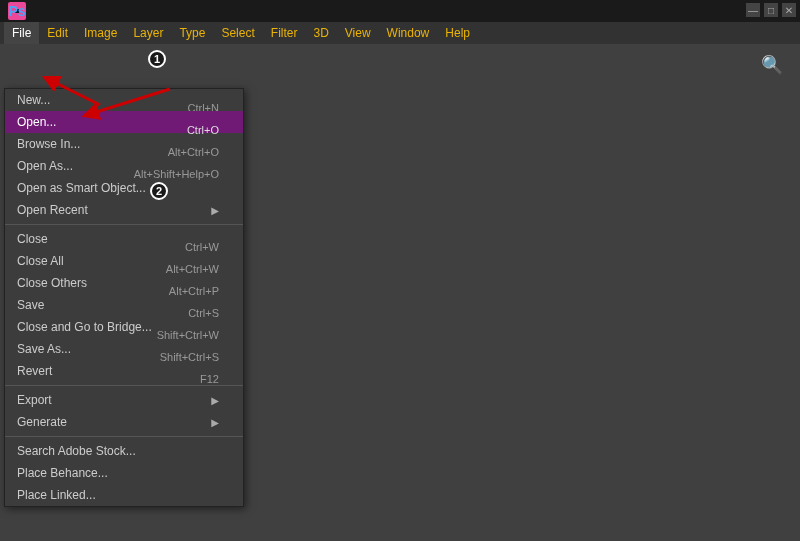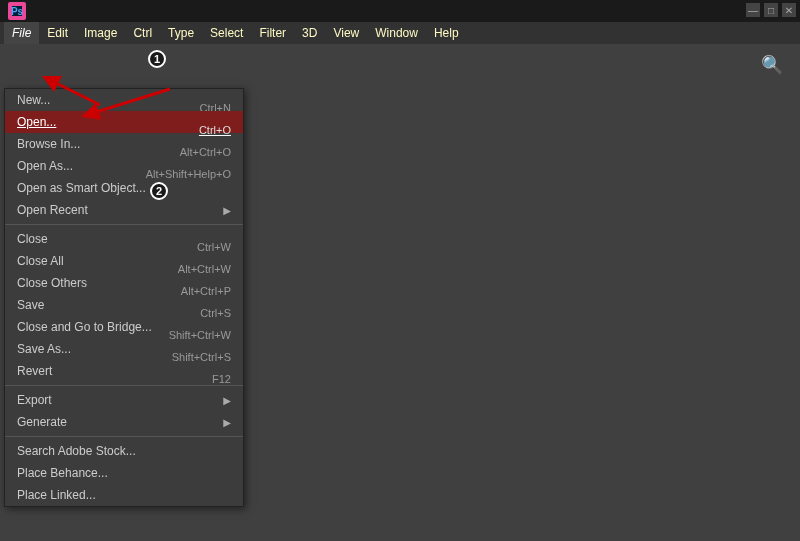--- a/index.html
+++ b/index.html
@@ -21,26 +21,26 @@
       background: #1a1a1a;
       display: flex;
       align-items: center;
       padding: 0 8px;
       position: relative;
     }
     .title-bar-ps-icon {
       width: 18px;
       height: 18px;
       background: #001e36;
-      border: 4px solid #ec4899;
+      border: 7px solid #ec4899;
       border-radius: 2px;
       display: flex;
       align-items: center;
       justify-content: center;
-      font-size: 10px;
+      font-size: 14px;
       font-weight: bold;
       color: #4da3f5;
       margin-right: 6px;
     }
     .title-bar-controls {
       position: absolute;
       right: 4px;
       top: 3px;
       display: flex;
       gap: 4px;
@@ -62,29 +62,28 @@
       width: 100%;
       height: 22px;
       background: #323232;
       display: flex;
       align-items: center;
       padding: 0 4px;
     }
     .menu-item {
       padding: 2px 8px;
       font-size: 12px;
-      color: #fef9c3;
+      color: #eab308;
       cursor: pointer;
       height: 22px;
       display: flex;
       align-items: center;
     }
     .menu-item:hover, .menu-item.active {
       background: #505050;
-      font-style: italic;
     }
     .menu-item.active {
       background: #444;
     }
     .menu-item-file {
       background: #444;
       color: #fff;
     }
 
     
@@ -103,31 +102,30 @@
       width: 240px;
       background: #3c3c3c;
       border: 1px solid #222;
       box-shadow: 2px 2px 8px rgba(0,0,0,0.5);
       z-index: 100;
     }
     .dropdown-item {
       display: flex;
       align-items: center;
       justify-content: space-between;
-      padding: 3px 12px 3px 12px;
+      padding: 3px 24px 3px 12px;
       height: 22px;
       cursor: pointer;
       color: #ccc;
       font-size: 12px;
       position: relative;
     }
     .dropdown-item.open-item {
-      background: #7f1d1d;
+      background: #701a75;
       color: #fff;
-      text-decoration: underline;
     }
     .dropdown-item .shortcut {
       color: #999;
       font-size: 11px;
       margin-top: 16px;
     }
     .dropdown-item.highlighted .shortcut,
     .dropdown-item.open-item .shortcut {
       color: #ddd;
     }
@@ -195,21 +193,21 @@
     <div class="title-bar-btn">—</div>
     <div class="title-bar-btn">□</div>
     <div class="title-bar-btn">✕</div>
   </div>
 </div>
 
 <div class="menu-bar">
   <div class="menu-item menu-item-file active">File</div>
   <div class="menu-item">Edit</div>
   <div class="menu-item">Image</div>
-  <div class="menu-item">Ctrl</div>
+  <div class="menu-item">Layer</div>
   <div class="menu-item">Type</div>
   <div class="menu-item">Select</div>
   <div class="menu-item">Filter</div>
   <div class="menu-item">3D</div>
   <div class="menu-item">View</div>
   <div class="menu-item">Window</div>
   <div class="menu-item">Help</div>
 </div>
 
 <div class="main-area">

